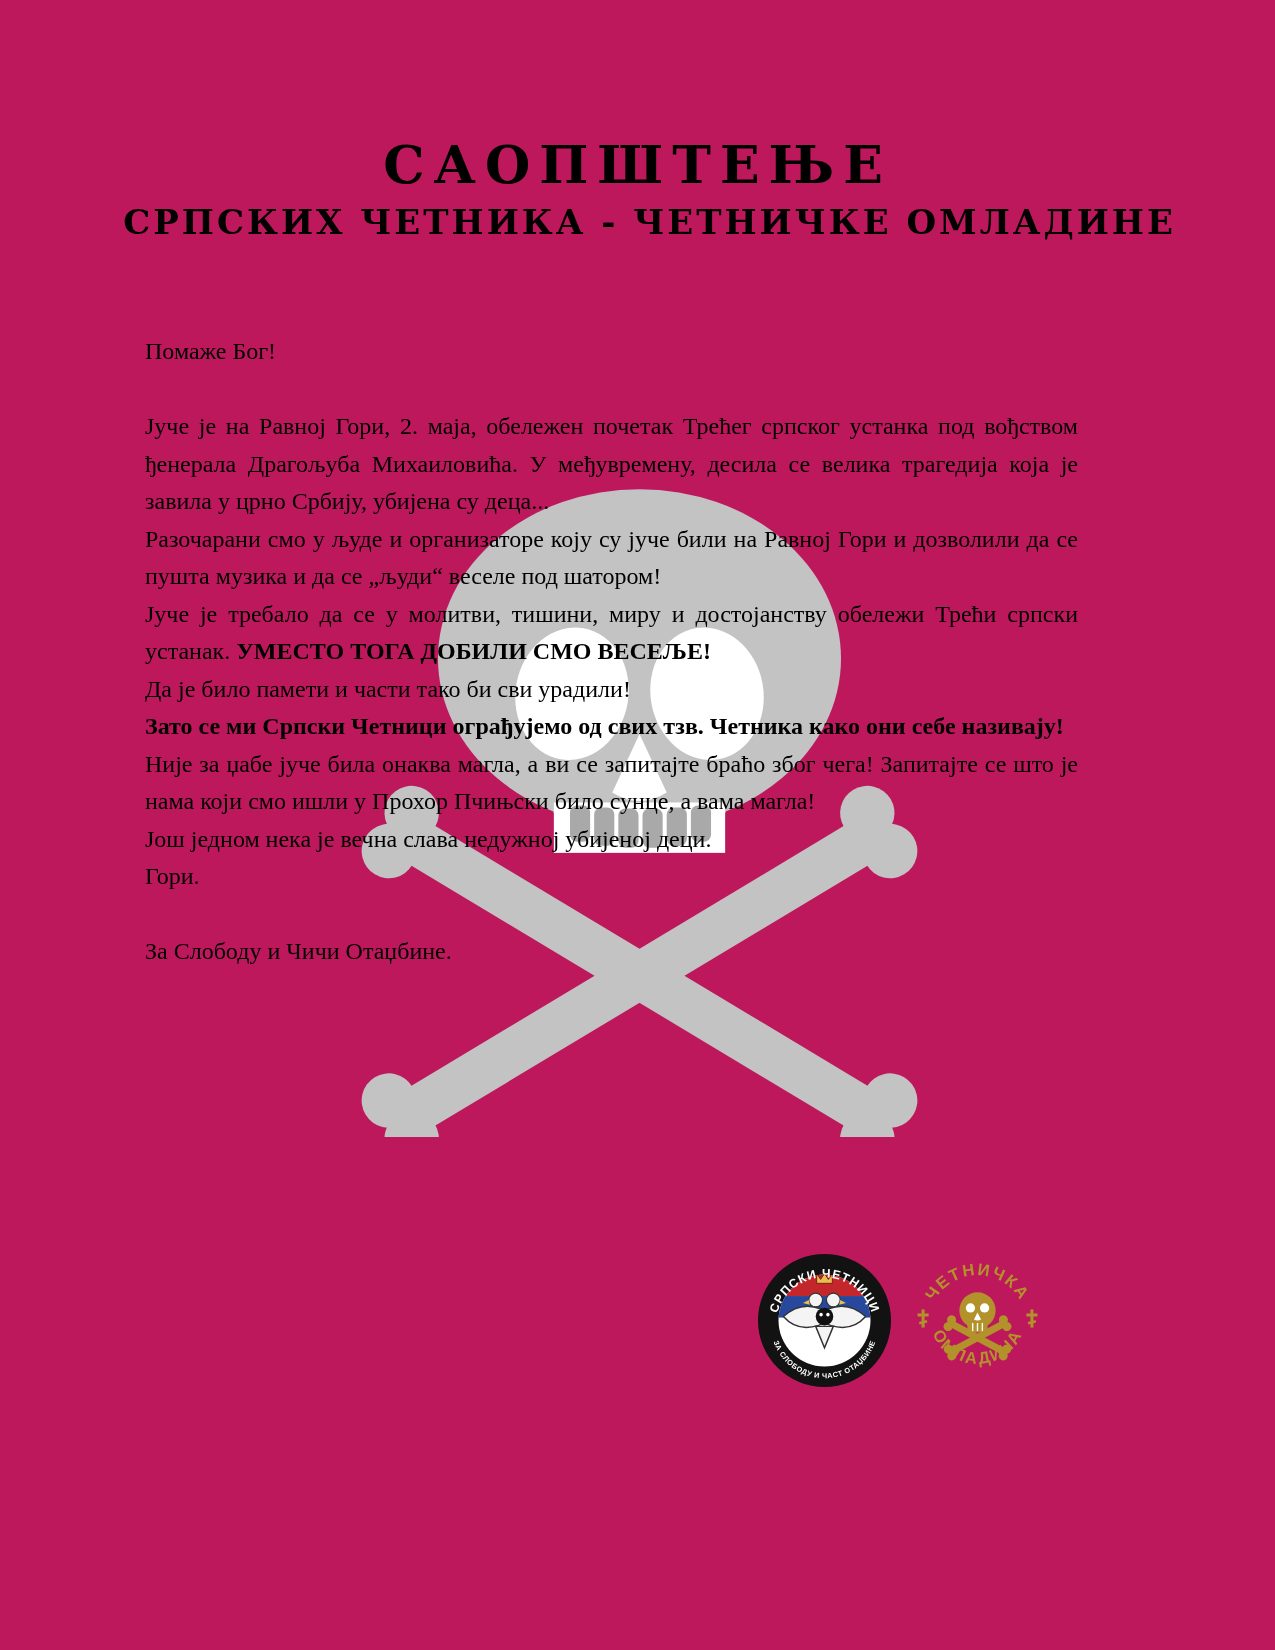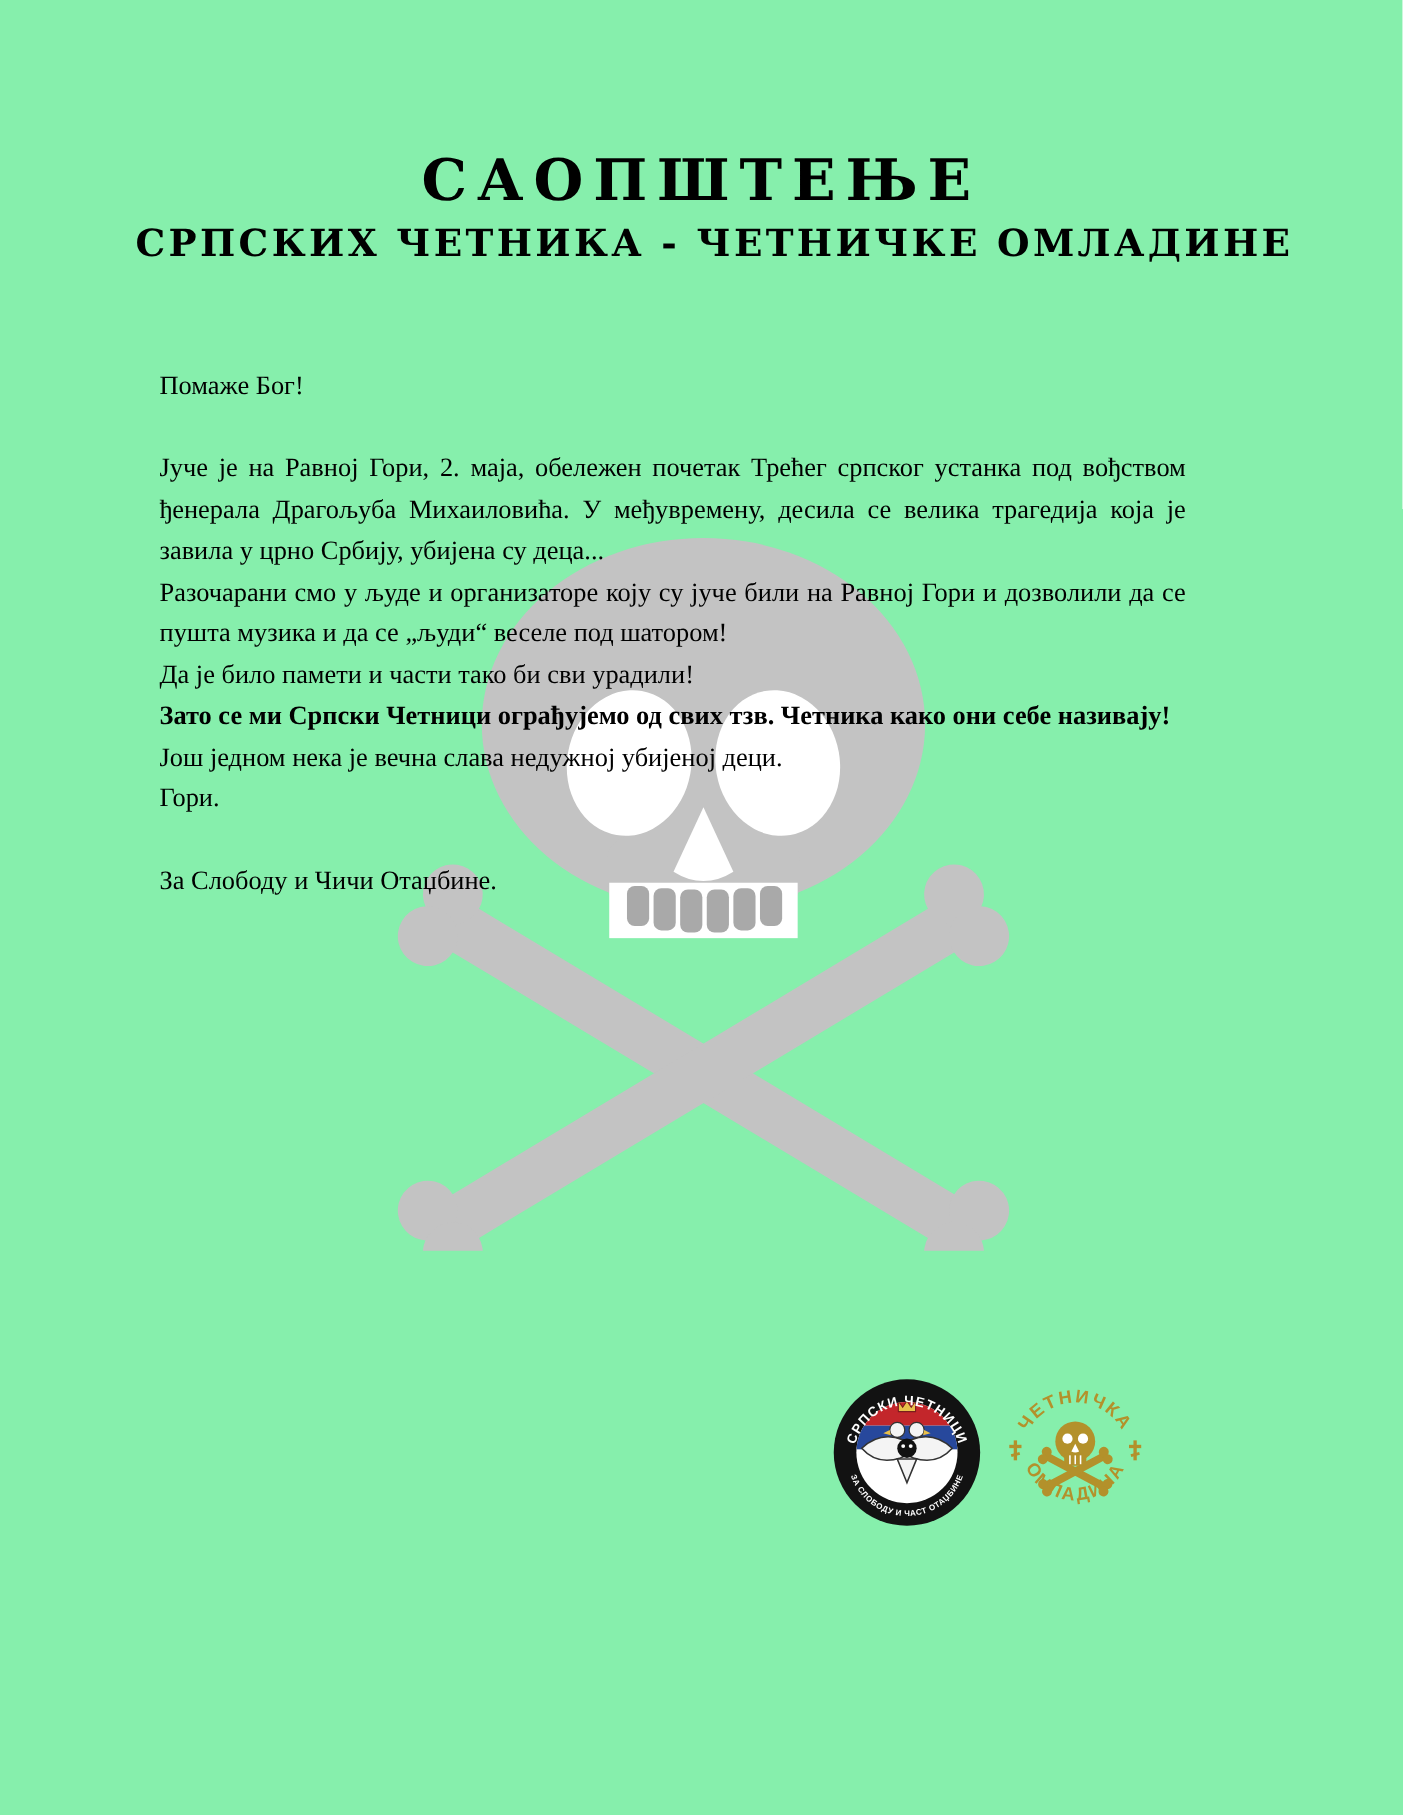--- a/index.html
+++ b/index.html
@@ -1,20 +1,20 @@
 <!DOCTYPE html>
 <html><head>
 <meta charset="utf-8">
 <style>
   html, body { margin:0; padding:0; background:#ffffff; }
   .page {
     position:relative;
     width:1275px; height:1650px;
     margin:0 auto;
-    background:#86efac;
+    background:#be185d;
     overflow:hidden;
     font-family:"Liberation Serif", serif;
     color:#000;
   }
   
   .header {
     position:absolute; top:136px; left:0; right:0;
     text-align:center;
     font-family:"DejaVu Serif", serif;
     font-weight:bold;
@@ -90,22 +90,24 @@
       <rect x="288" y="334" width="20" height="39" rx="7"></rect>
       <rect x="312" y="333" width="20" height="38" rx="7"></rect>
       <rect x="336" y="331" width="20" height="36" rx="7"></rect>
     </g>
   </svg>
 
   <div class="body-text">
       <p class="para gap-after"><span>Помаже Бог!</span></p>
       <p class="para"><span>Јуче је на Равној Гори, 2. маја, обележен почетак Трећег српског устанка под вођством ђенерала Драгољуба Михаиловића. У међувремену, десила се велика трагедија која је завила у црно Србију, убијена су деца...</span></p>
       <p class="para"><span>Разочарани смо у људе и организаторе коју су јуче били на Равној Гори и дозволили да се пушта музика и да се „људи“ веселе под шатором!</span></p>
+      <p class="para"><span>Јуче је требало да се у молитви, тишини, миру и достојанству обележи Трећи српски устанак. </span><strong>УМЕСТО ТОГА ДОБИЛИ СМО ВЕСЕЉЕ!</strong></p>
       <p class="para"><span>Да је било памети и части тако би сви урадили!</span></p>
       <p class="para"><strong>Зато се ми Српски Четници ограђујемо од свих тзв. Четника како они себе називају!</strong></p>
+      <p class="para"><span>Није за џабе јуче била онаква магла, а ви се запитајте браћо због чега! Запитајте се што је нама који смо ишли у Прохор Пчињски било сунце, а вама магла!</span></p>
       <p class="para"><span>Још једном нека је вечна слава недужној убијеној деци.</span></p>
       <p class="para gap-after"><span>Гори.</span></p>
       <p class="para"><span>За Слободу и Чичи Отаџбине.</span></p>
     </div>
 
   <svg class="emblem-left" viewBox="0 0 140 140" xmlns="http://www.w3.org/2000/svg">
     <circle cx="70" cy="70" r="68" fill="#121212"></circle>
     <circle cx="70" cy="70" r="47" fill="#ffffff"></circle>
     <clipPath id="leftClip">
         <circle cx="70" cy="70" r="47"></circle>

